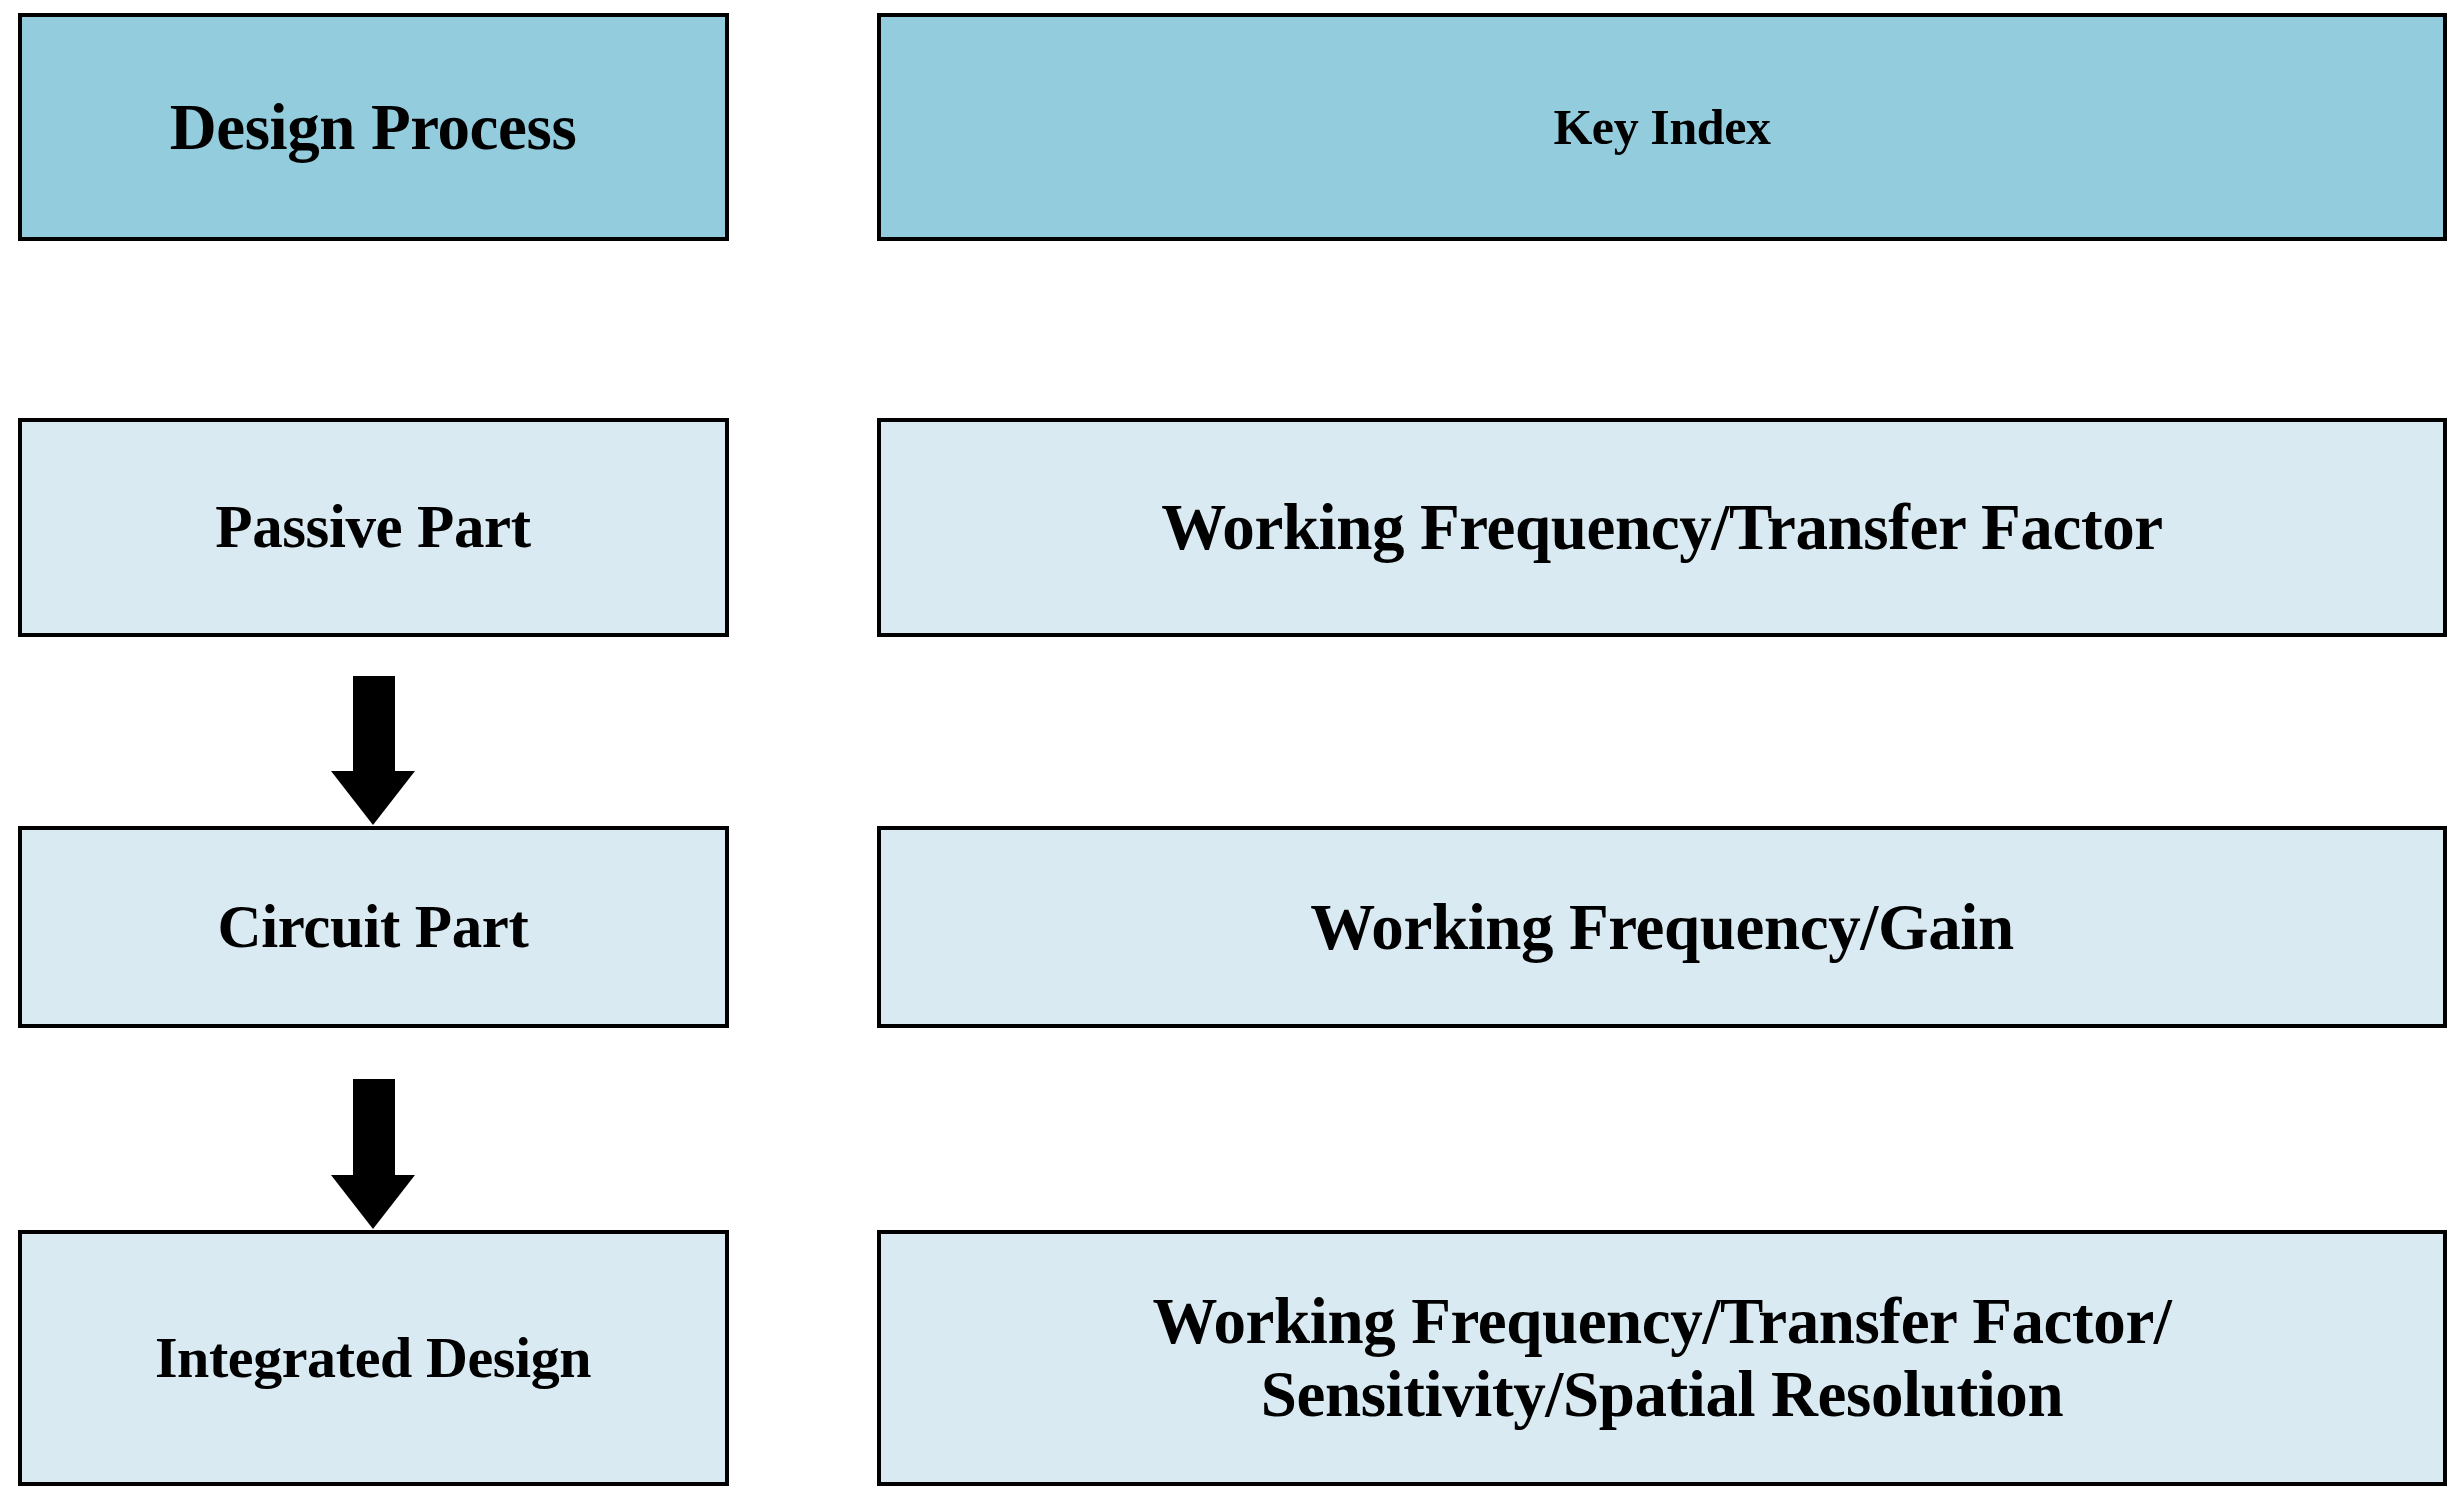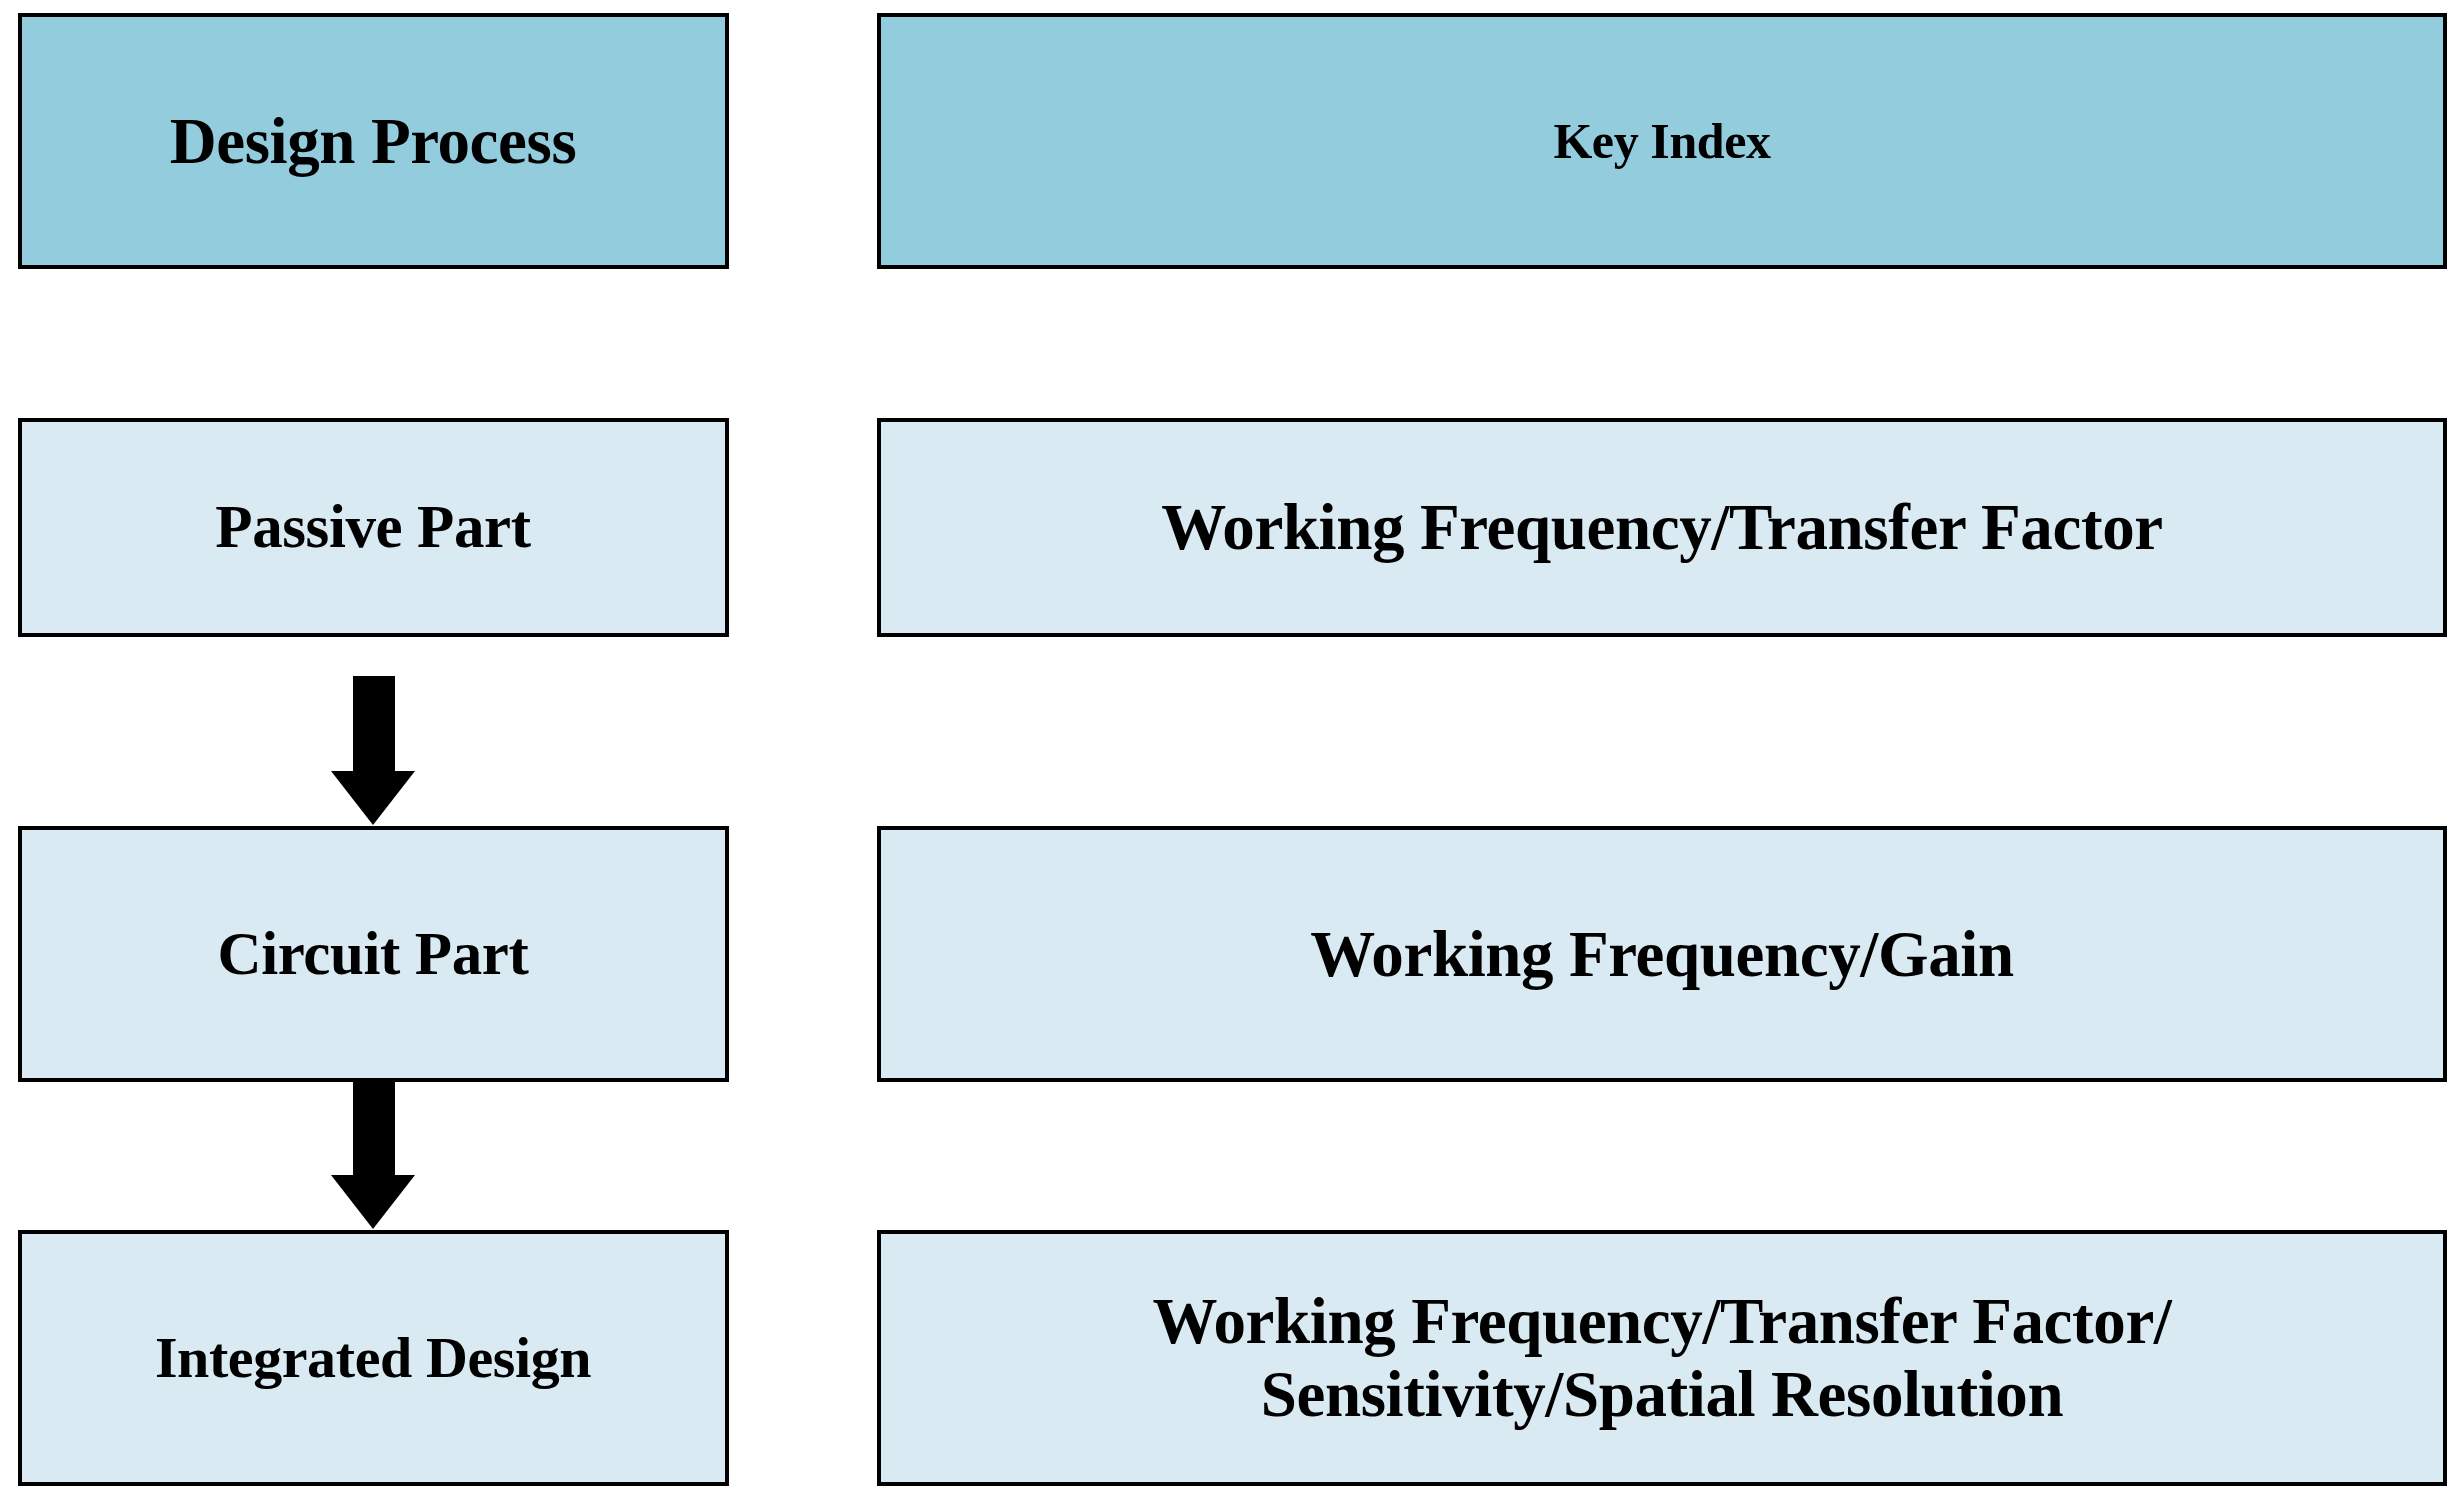--- a/index.html
+++ b/index.html
@@ -44,23 +44,23 @@
 
   .cell.body {
     background: #d9eaf2;
   }
 
   
   .col-left  { left: 17.5px;   width: 711px;  }
   .col-right { left: 877px; width: 1570px; }
 
   
-  .row-1 { top: 13px;   height: 256px; }
+  .row-1 { top: 13px;   height: 228px; }
   .row-2 { top: 418px;  height: 219px; }
-  .row-3 { top: 826px;  height: 256px; }
+  .row-3 { top: 826px;  height: 202px; }
   .row-4 { top: 1230px; height: 256px; }
 
   
   .t-header-left  { font-size: 65px; }
   .t-header-right { font-size: 50px; align-items: center; }
   .t-label        { font-size: 61px; }
   .t-label-small  { font-size: 58px; }
   .t-index        { font-size: 65px; }
   .t-index-two    { font-size: 65px; font-family: Liberation Serif, serif; }
 

